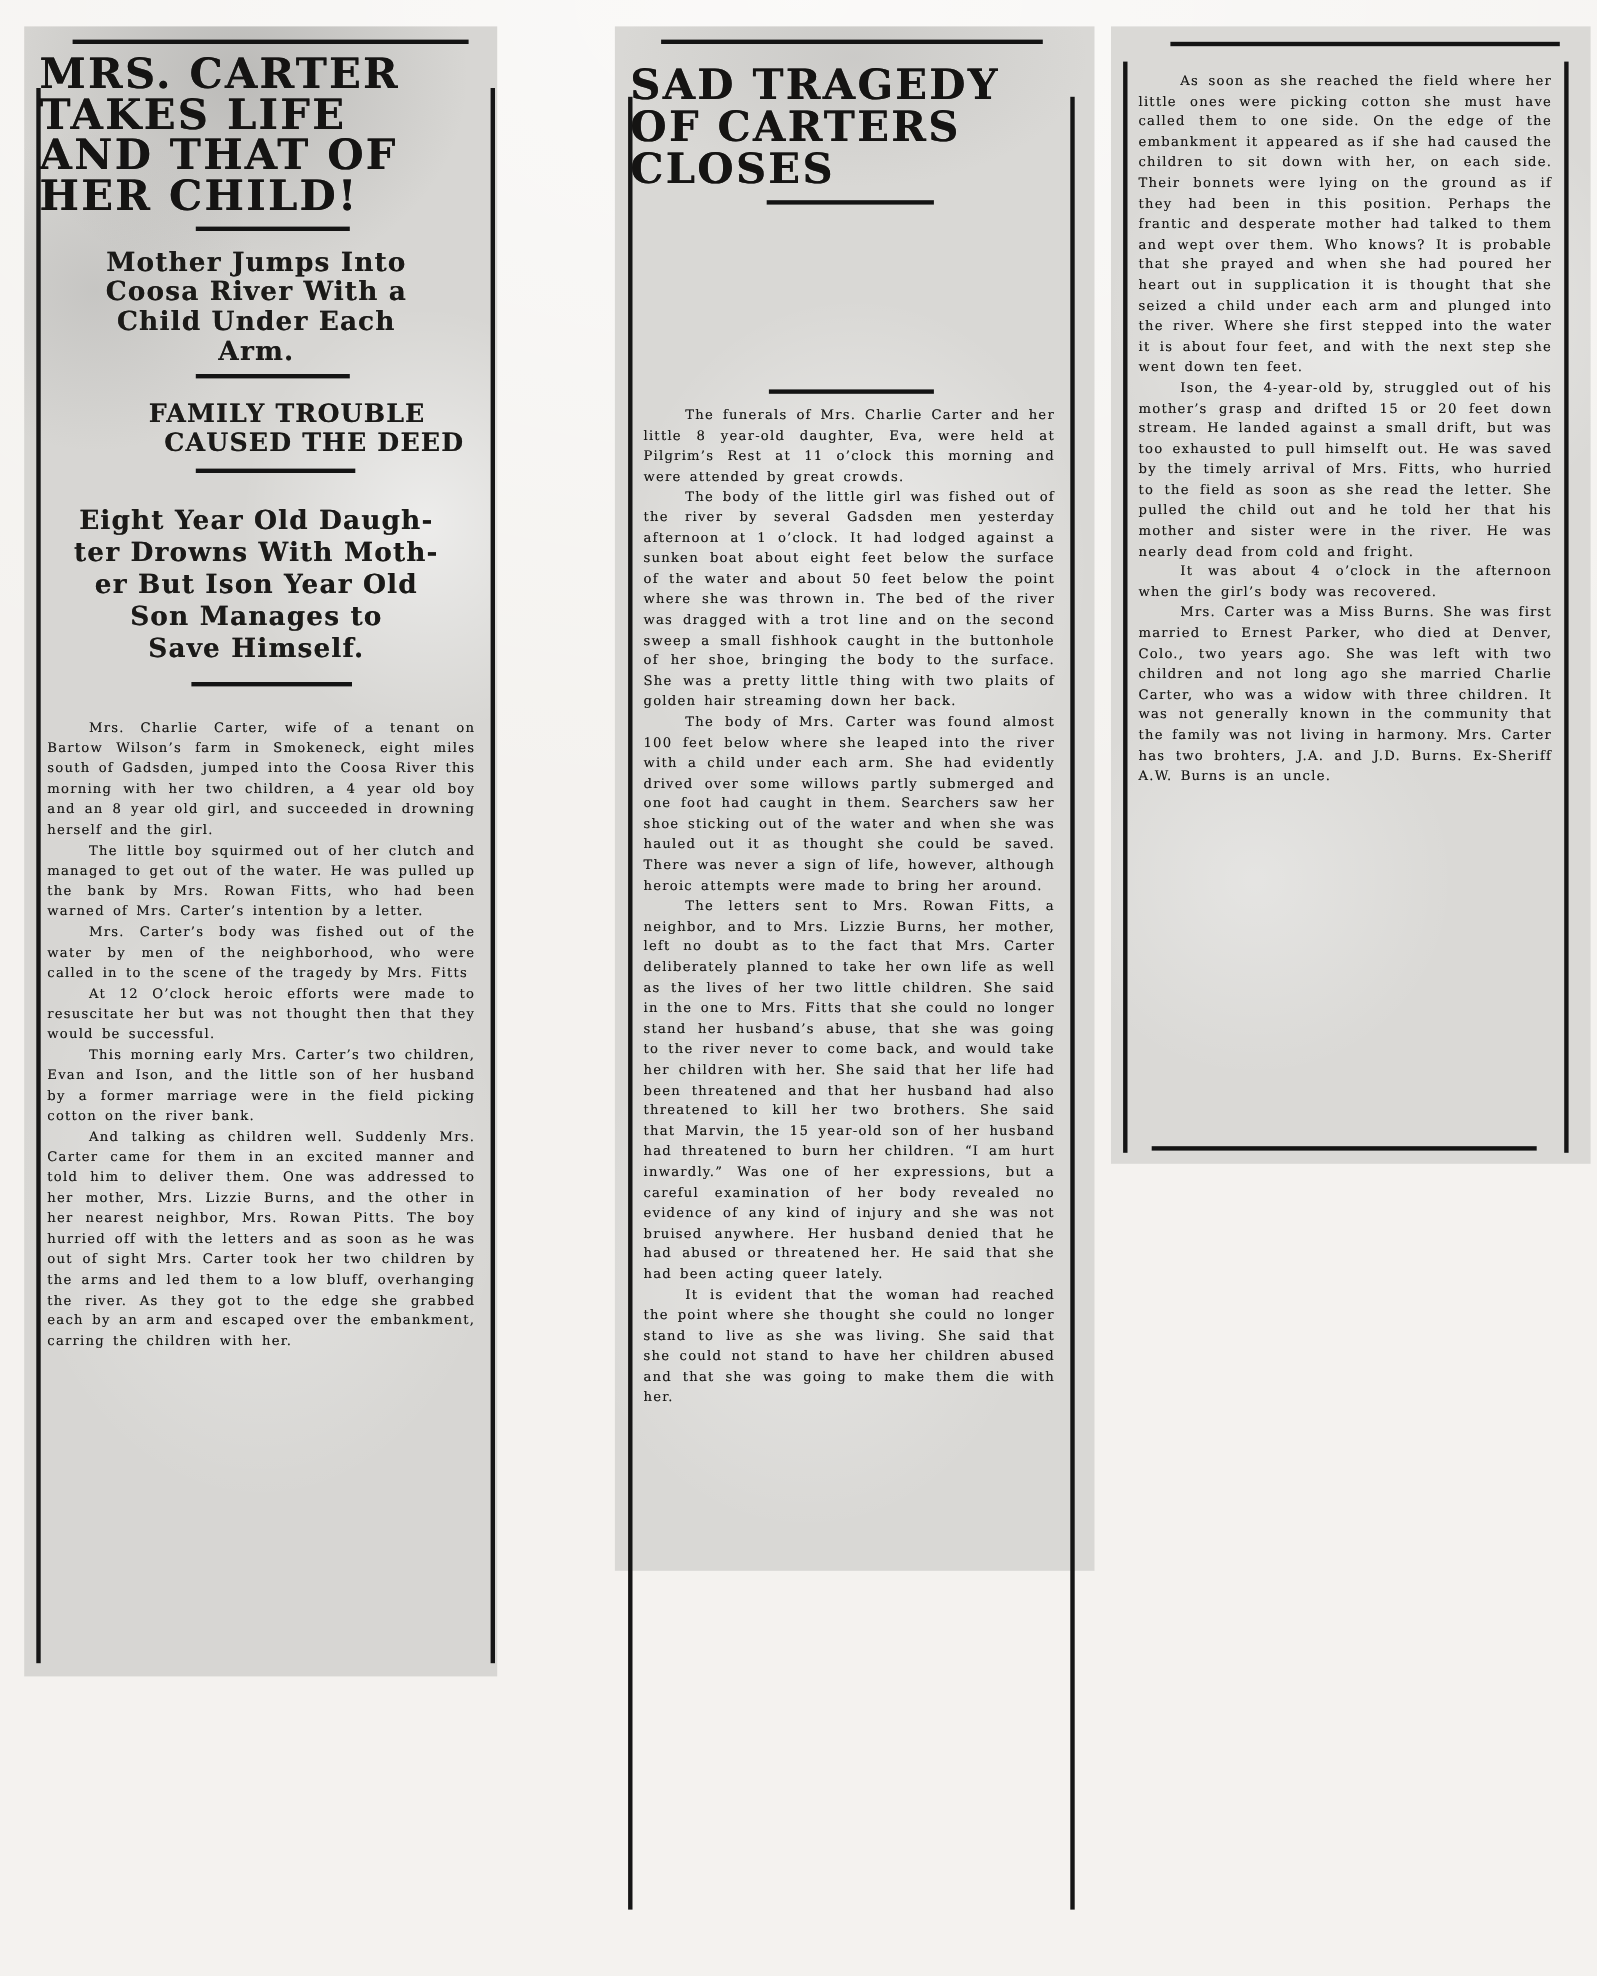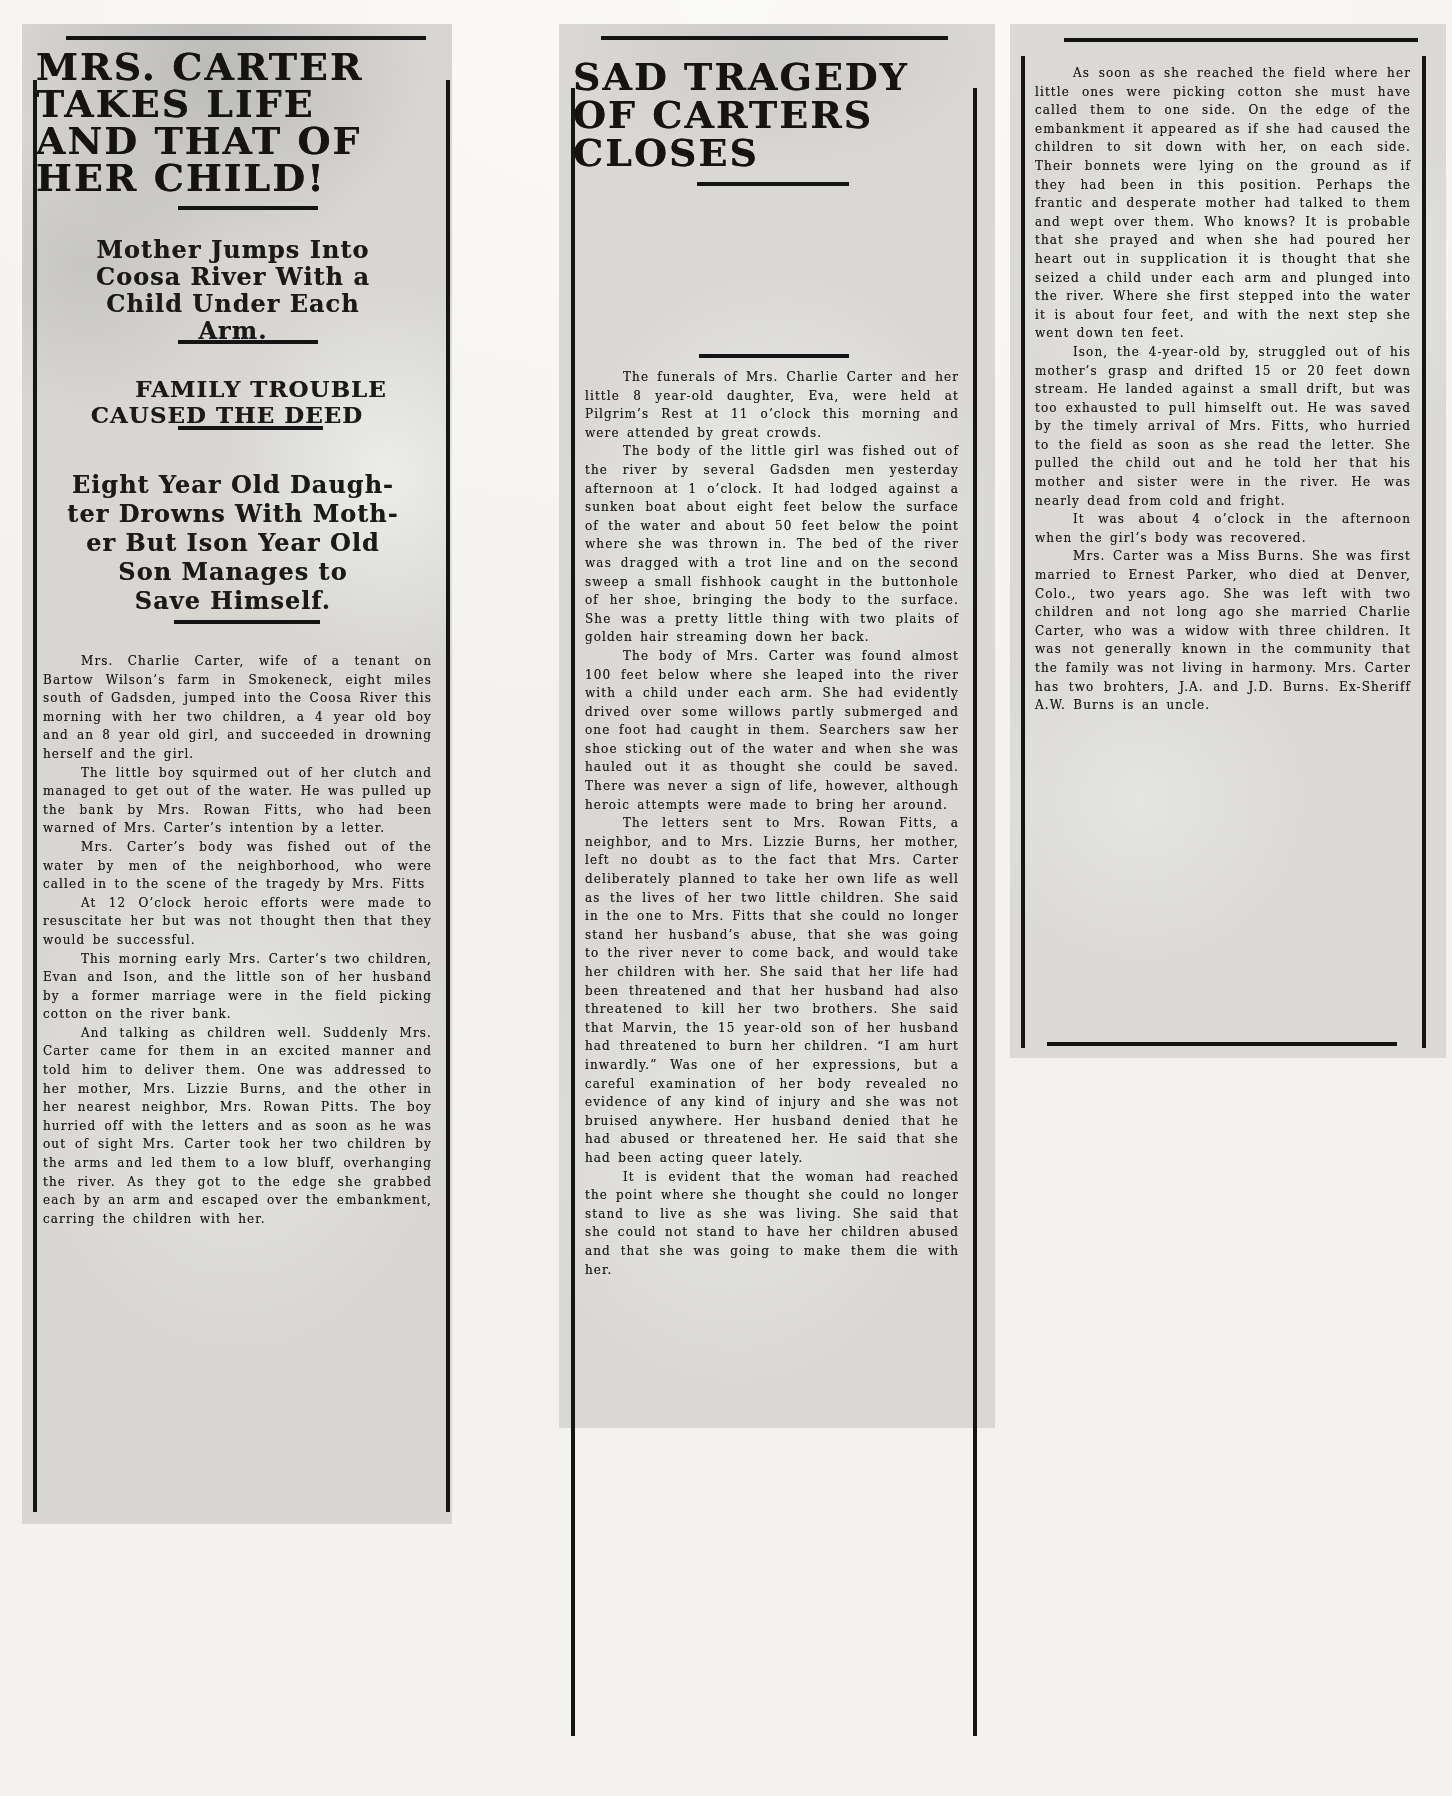--- a/index.html
+++ b/index.html
@@ -38,27 +38,27 @@
   }
   .hrule{position:absolute;height:4px;background:#141414;}
   .vrule{position:absolute;width:4px;background:#161616;}
   .headline{
     position:absolute;left:14px;right:14px;margin:0;
     text-align:left;font-weight:bold;font-size:38px;line-height:37px;
     letter-spacing:2px;color:#151413;
     text-shadow:0 0 .5px rgba(20,20,20,.8);
   }
   .deck{
-    position:absolute;left:10px;right:18px;margin:12px;
+    position:absolute;left:10px;right:18px;margin:0;
     text-align:center;font-weight:bold;font-size:24px;
     letter-spacing:1px;color:#1b1a18;
     text-shadow:0 0 .4px rgba(20,20,20,.65);
   }
   .crosshead-line1{text-align:center;padding-left:56px;}
-  .crosshead-line2{text-align:center;padding-right:12px;}
+  .crosshead-line2{text-align:right;padding-right:12px;}
   .bodytext{
     position:absolute;margin:0;
     font-size:12px;line-height:18.6px;letter-spacing:1.1px;word-spacing:2.5px;
     text-align:justify;color:#1a1917;
     text-shadow:0 0 .4px rgba(25,25,25,.55);
   }
   .bodytext p{margin:0;text-indent:38px;}
 </style>
 </head>
 <body>

